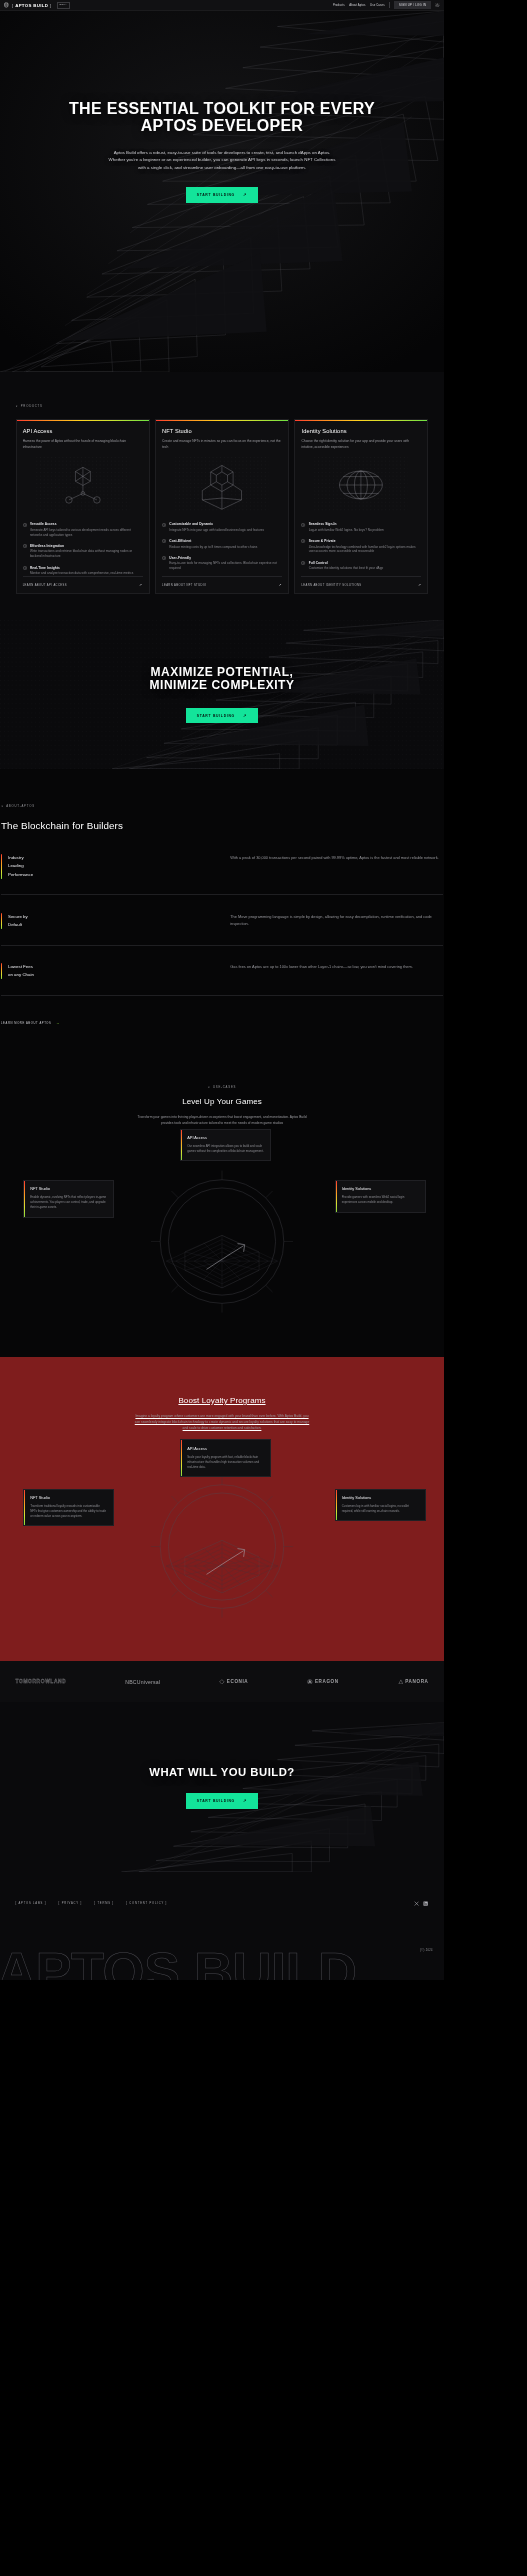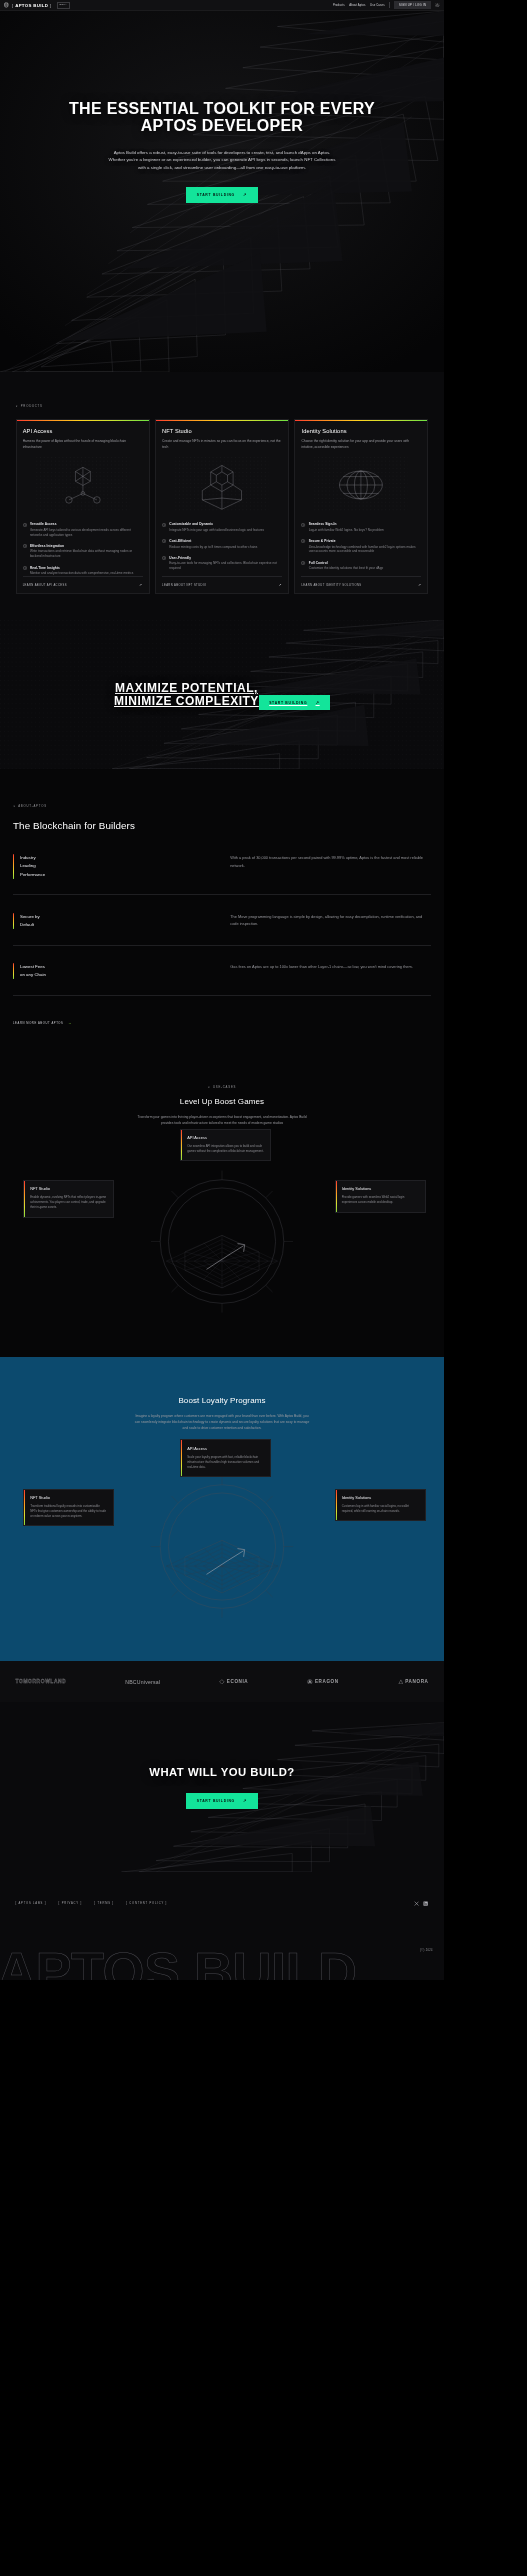--- a/index.html
+++ b/index.html
@@ -95,49 +95,49 @@
     margin-top:auto; padding-top:6.2px; border-top:0.5px solid #232327;
     display:flex; align-items:center; justify-content:space-between;
     font-size:2.7px; letter-spacing:0.4px; color:#b9b9be; cursor:pointer;
   }
   .card-foot .arr { font-size:3.6px; color:#b9b9be; }
 
   
   .maximize { position:relative; height:149px; overflow:hidden; background:#09090b; }
   .maximize-bg { position:absolute; inset:0; width:100%; height:100%; }
   .maximize-inner {
-    position:relative; z-index:5; display:flex; flex-direction:row;
-    align-items:center; justify-content:center; height:100%;text-decoration:underline;
+    position:relative; z-index:5; display:flex; flex-direction:column;
+    align-items:center; justify-content:center; height:100%;
   }
   .maximize-title {
     font-size:12px; line-height:1.1; font-weight:700; letter-spacing:0.5px;
     text-align:center; text-transform:uppercase;
     text-shadow:0 1px 8.2px rgba(0,0,0,.9);
   }
 
   
-  .about { padding:35px 13px 28px; background:#060607; }
+  .about { padding:35px 1px 28px; background:#060607; }
   .about-title { font-size:9.8px; font-weight:400; margin-top:11.3px; letter-spacing:0.1px; }
   .about-rows { margin-top:20.6px; }
   .about-row { display:flex; padding:3.1px 0 15.5px; border-bottom:0.5px solid #1f1f22; margin-bottom:14.4px; }
   .about-row:last-of-type { border-bottom:0.5px solid #1f1f22; }
   .about-left { width:50%; display:flex; gap:5.7px; }
   .grad-bar { width:1.3px; border-radius:0.5px; flex:0 0 auto;
     background:linear-gradient(180deg,#ff3d2e 0%,#ff9a1f 38%,#d9e031 72%,#8ad63a 100%); }
   .about-head { font-size:4.4px; line-height:1.85; color:#e9e9ed; }
   .about-right { width:50%; font-size:3.9px; line-height:1.95; color:#97979c; padding-left:8.2px; }
   .about-more {
     display:inline-flex; align-items:center; gap:4.6px; margin-top:11.3px;
     font-size:2.7px; letter-spacing:0.6px; color:#cfcfd4; cursor:pointer;
   }
   .about-more .arr { color:#8ad63a; font-size:3.6px; }
 
   
   .usecase { position:relative; background:#060607; padding:31px 0 20.6px; overflow:hidden; }
-  .usecase.alt { background:#0c4a6e; }
+  .usecase.alt { background:#7f1d1d;text-decoration:underline; }
   .uc-head { display:flex; flex-direction:column; align-items:center; }
   .uc-title { font-size:8px; font-weight:400; margin-top:8.2px; letter-spacing:0.1px; }
   .uc-sub { margin-top:8.2px; max-width:175px; text-align:center; font-size:3.3px; line-height:1.85; color:#9b9ba0; }
   .uc-stage { position:relative; height:196px; margin-top:13.4px; }
   .radar { position:absolute; left:50%; top:15.5px; transform:translateX(-50%); }
   .float-card {
     position:absolute; background:#101012; border:0.5px solid #202024;
     width:91px; padding:5.2px 5.7px 6.2px 6.2px; z-index:10;
   }
   .float-card .gb {
@@ -536,21 +536,21 @@
       <span class="arr">→</span>
     </div>
   </section>
 
   <section class="usecase">
     <div class="uc-head">
       <div class="sec-label">
         <span class="tri">▼</span>
         <span>USE-CASES</span>
       </div>
-      <h2 class="uc-title">Level Up Boost Games</h2>
+      <h2 class="uc-title">Level Up Your Games</h2>
       <p class="uc-sub">Transform your games into thriving player-driven ecosystems that boost engagement, and monetization. Aptos Build provides tools and infrastructure tailored to meet the needs of modern game studios</p>
     </div>
     <div class="uc-stage">
       <svg class="radar" width="196" height="170" viewBox="0 0 380 330">
         <g stroke="#4d4d55" stroke-width=".7" fill="none">
           <circle cx="190" cy="168" r="120"></circle>
             <circle cx="190" cy="168" r="104"></circle>
         </g>
         <g stroke="#3a3a42" stroke-width=".6" fill="none">
           <path d="M190 48 L190 30 M70 168 L52 168 M310 168 L328 168 M190 288 L190 306"></path>

